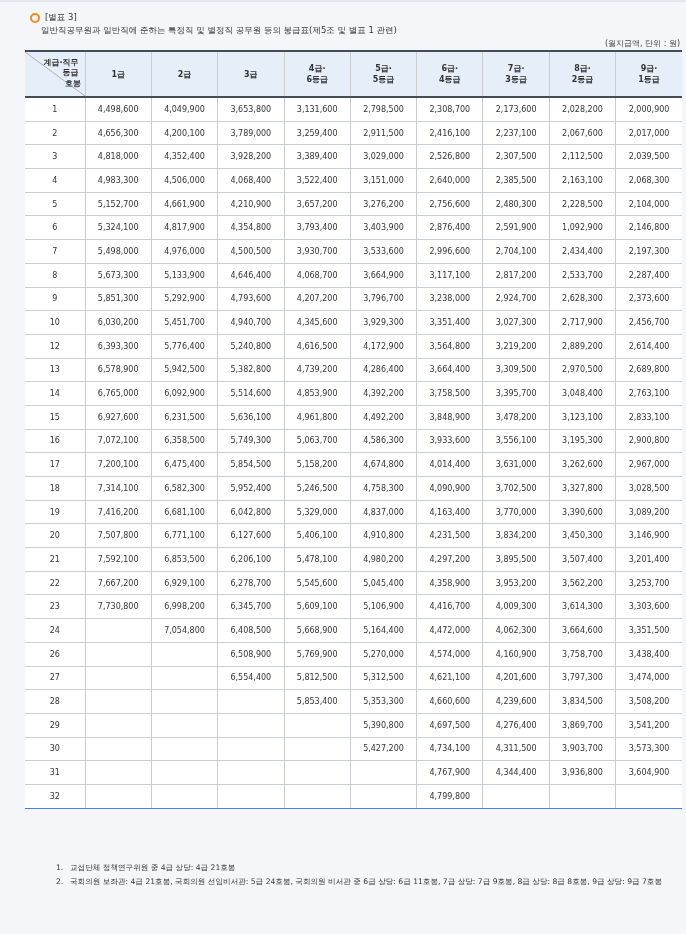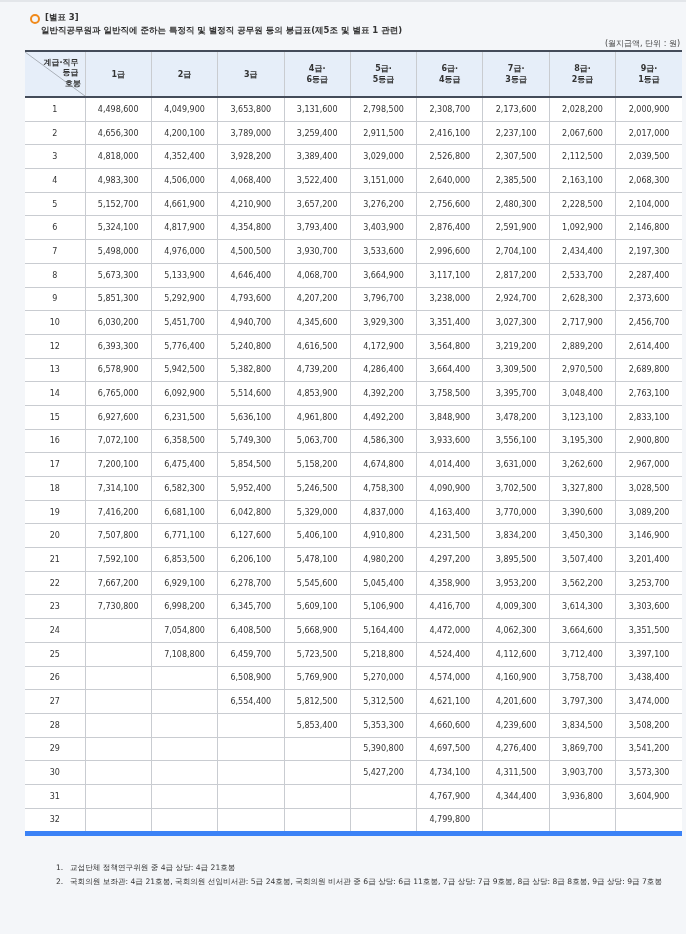--- a/index.html
+++ b/index.html
@@ -5,42 +5,42 @@
   html, body { margin:0; padding:0; }
   body {
     width:686px; height:934px; overflow:hidden;
     background:#f4f6f9;
     font-family:"DejaVu Sans", "Liberation Sans", sans-serif;
     color:#333;
     position:relative;
   }
   .topline { position:absolute; left:0; top:0; width:686px; height:2px; background:#e3e6ea; }
   .heading { position:absolute; left:31px; top:11px; font-size:8.5px; line-height:13px; color:#333; }
-  .heading .l1 { display:flex; align-items:flex-end; font-weight:bold; }
+  .heading .l1 { display:flex; align-items:center; font-weight:normal; }
   .heading .ring { display:inline-block; width:6px; height:6px; border:2px solid #f08a1c; border-radius:50%; margin-right:5px; margin-left:-1px; }
-  .heading .l2 { font-weight:bold; padding-left:10px; }
+  .heading .l2 { font-weight:normal; padding-left:10px; }
   .unit { position:absolute; right:6px; top:38px; font-size:8px; color:#444; }
   table.pay {
     position:absolute; left:25px; top:50px; width:657px;
     border-collapse:collapse; table-layout:fixed;
     font-size:8px; background:#fff;
     border-top:2px solid #444c5a;
   }
   table.pay th {
     background:#e6eef9; font-weight:bold; color:#333;
     height:44px; border-left:1px solid #c9ccd1; border-bottom:2px solid #444c5a;
     text-align:center; line-height:11px; padding:0; font-size:8px;
   }
   table.pay th:first-child { border-left:none; }
   table.pay td {
     height:22.7px; border:1px solid #c9ccd1; text-align:center; padding:0; color:#333;
   }
   table.pay td:first-child { border-left:none; }
   table.pay td:last-child { border-right:none; }
-  table.pay tr:last-child td { border-bottom:5px solid #3b82f6; }
+  table.pay tr:last-child td { border-bottom:1px solid #3b82f6; }
   .diag { position:relative; height:44px; }
   .diag svg { position:absolute; left:0; top:0; }
   .diag .tr { position:absolute; right:6px; top:6px; text-align:right; line-height:10px; }
   .diag .bl { position:absolute; left:4px; bottom:7px;margin-left:36px; }
   .notes { position:absolute; left:28px; top:861px; font-size:7.6px; line-height:14px; color:#333; width:650px; }
   .notes b { font-weight:bold; }
   .notes .item { padding-left:6px;margin-left:22px; }
   .notes .item span.n { display:inline-block; width:14px; }
 </style>
 </head>
@@ -383,32 +383,20 @@
         <td>7,054,800</td>
         <td>6,408,500</td>
         <td>5,668,900</td>
         <td>5,164,400</td>
         <td>4,472,000</td>
         <td>4,062,300</td>
         <td>3,664,600</td>
         <td>3,351,500</td>
       </tr>
       <tr>
-        <td>25</td>
-        <td></td>
-        <td>7,108,800</td>
-        <td>6,459,700</td>
-        <td>5,723,500</td>
-        <td>5,218,800</td>
-        <td>4,524,400</td>
-        <td>4,112,600</td>
-        <td>3,712,400</td>
-        <td>3,397,100</td>
-      </tr>
-      <tr>
         <td>26</td>
         <td></td>
         <td></td>
         <td>6,508,900</td>
         <td>5,769,900</td>
         <td>5,270,000</td>
         <td>4,574,000</td>
         <td>4,160,900</td>
         <td>3,758,700</td>
         <td>3,438,400</td>

